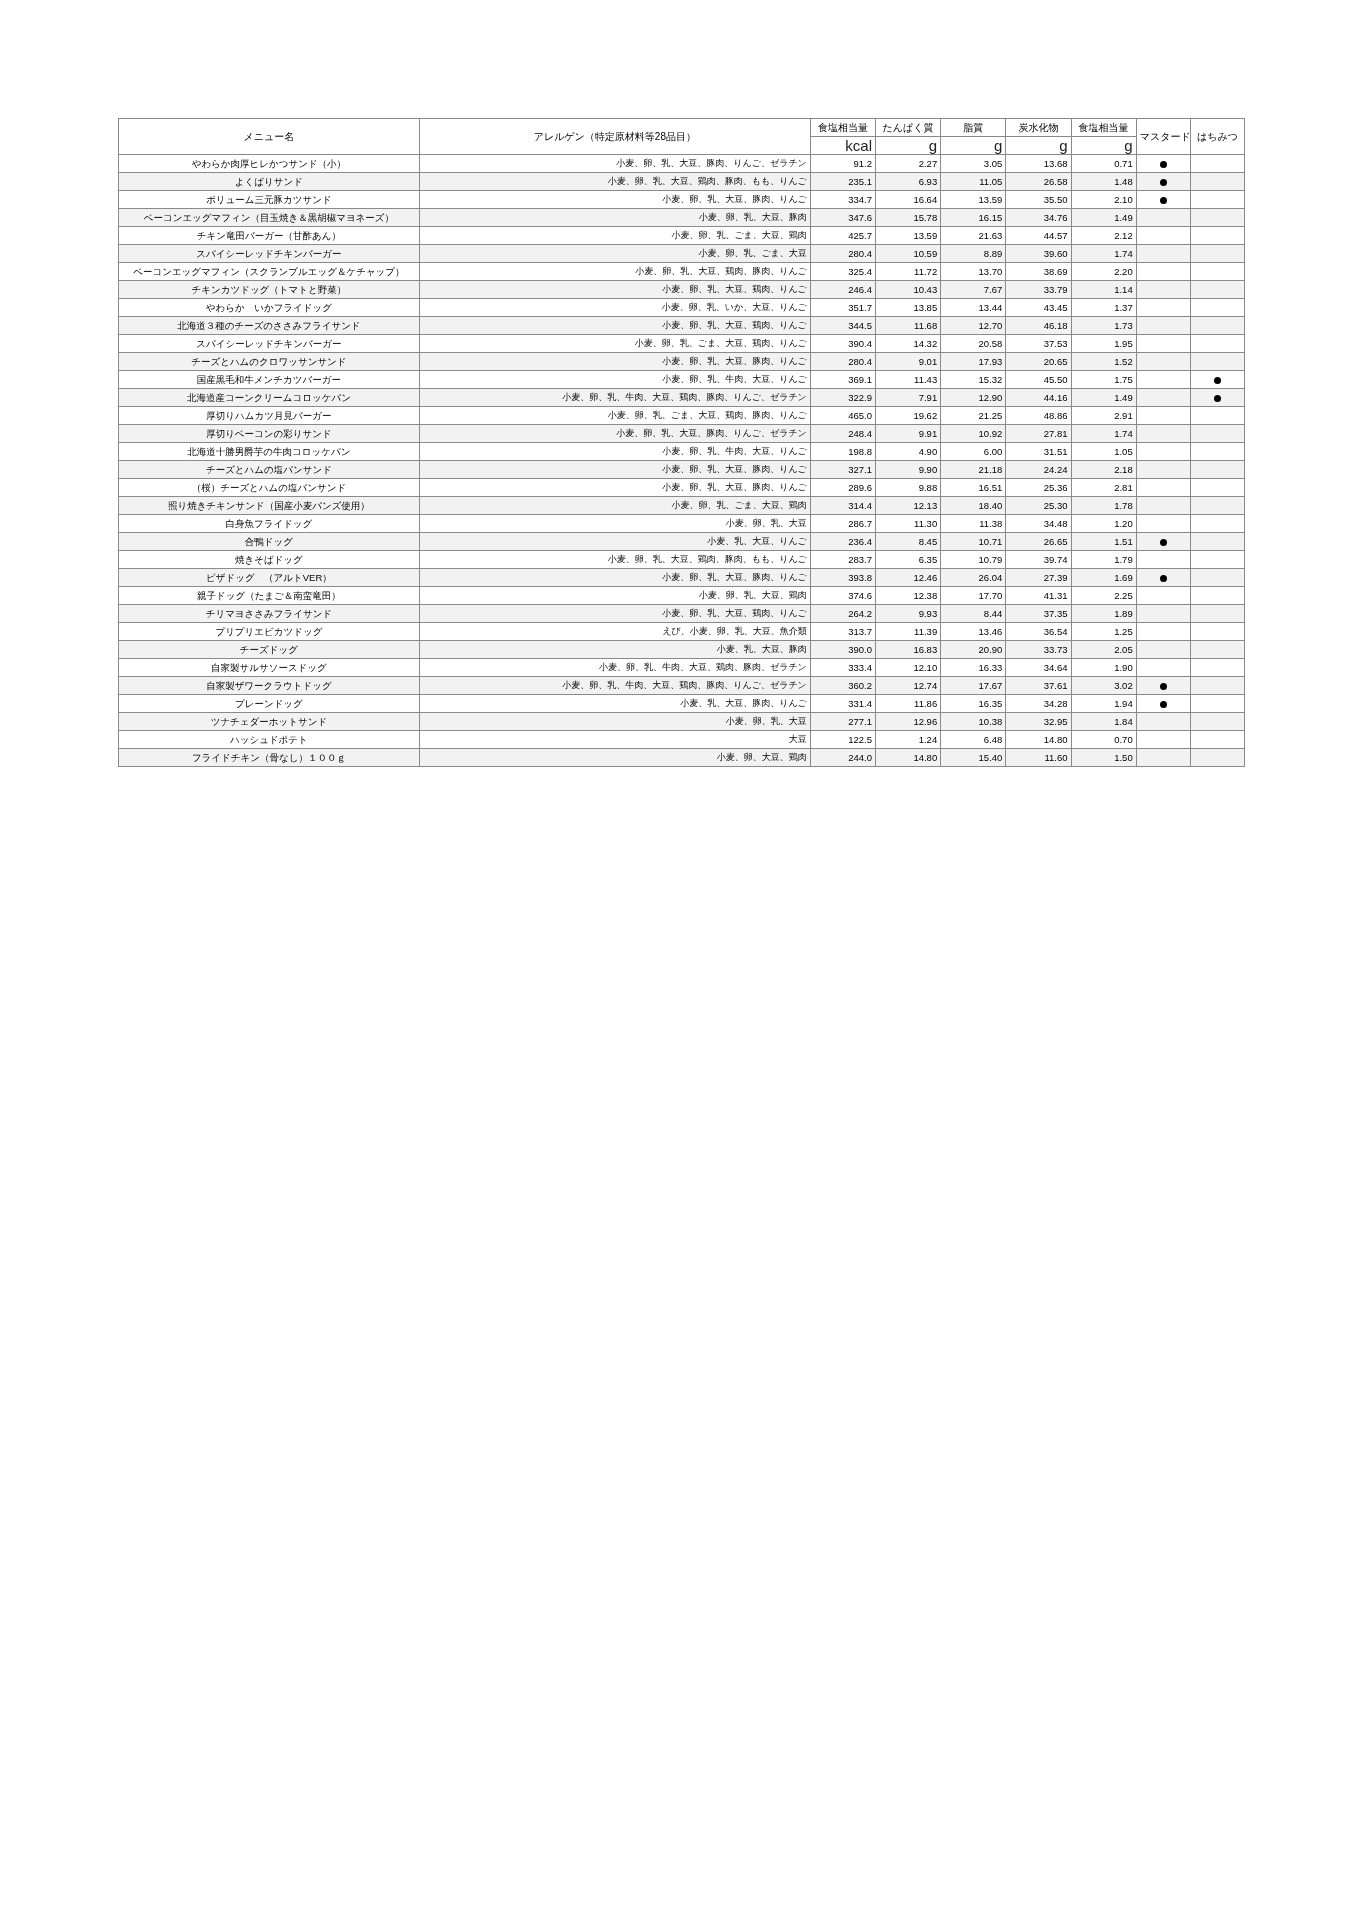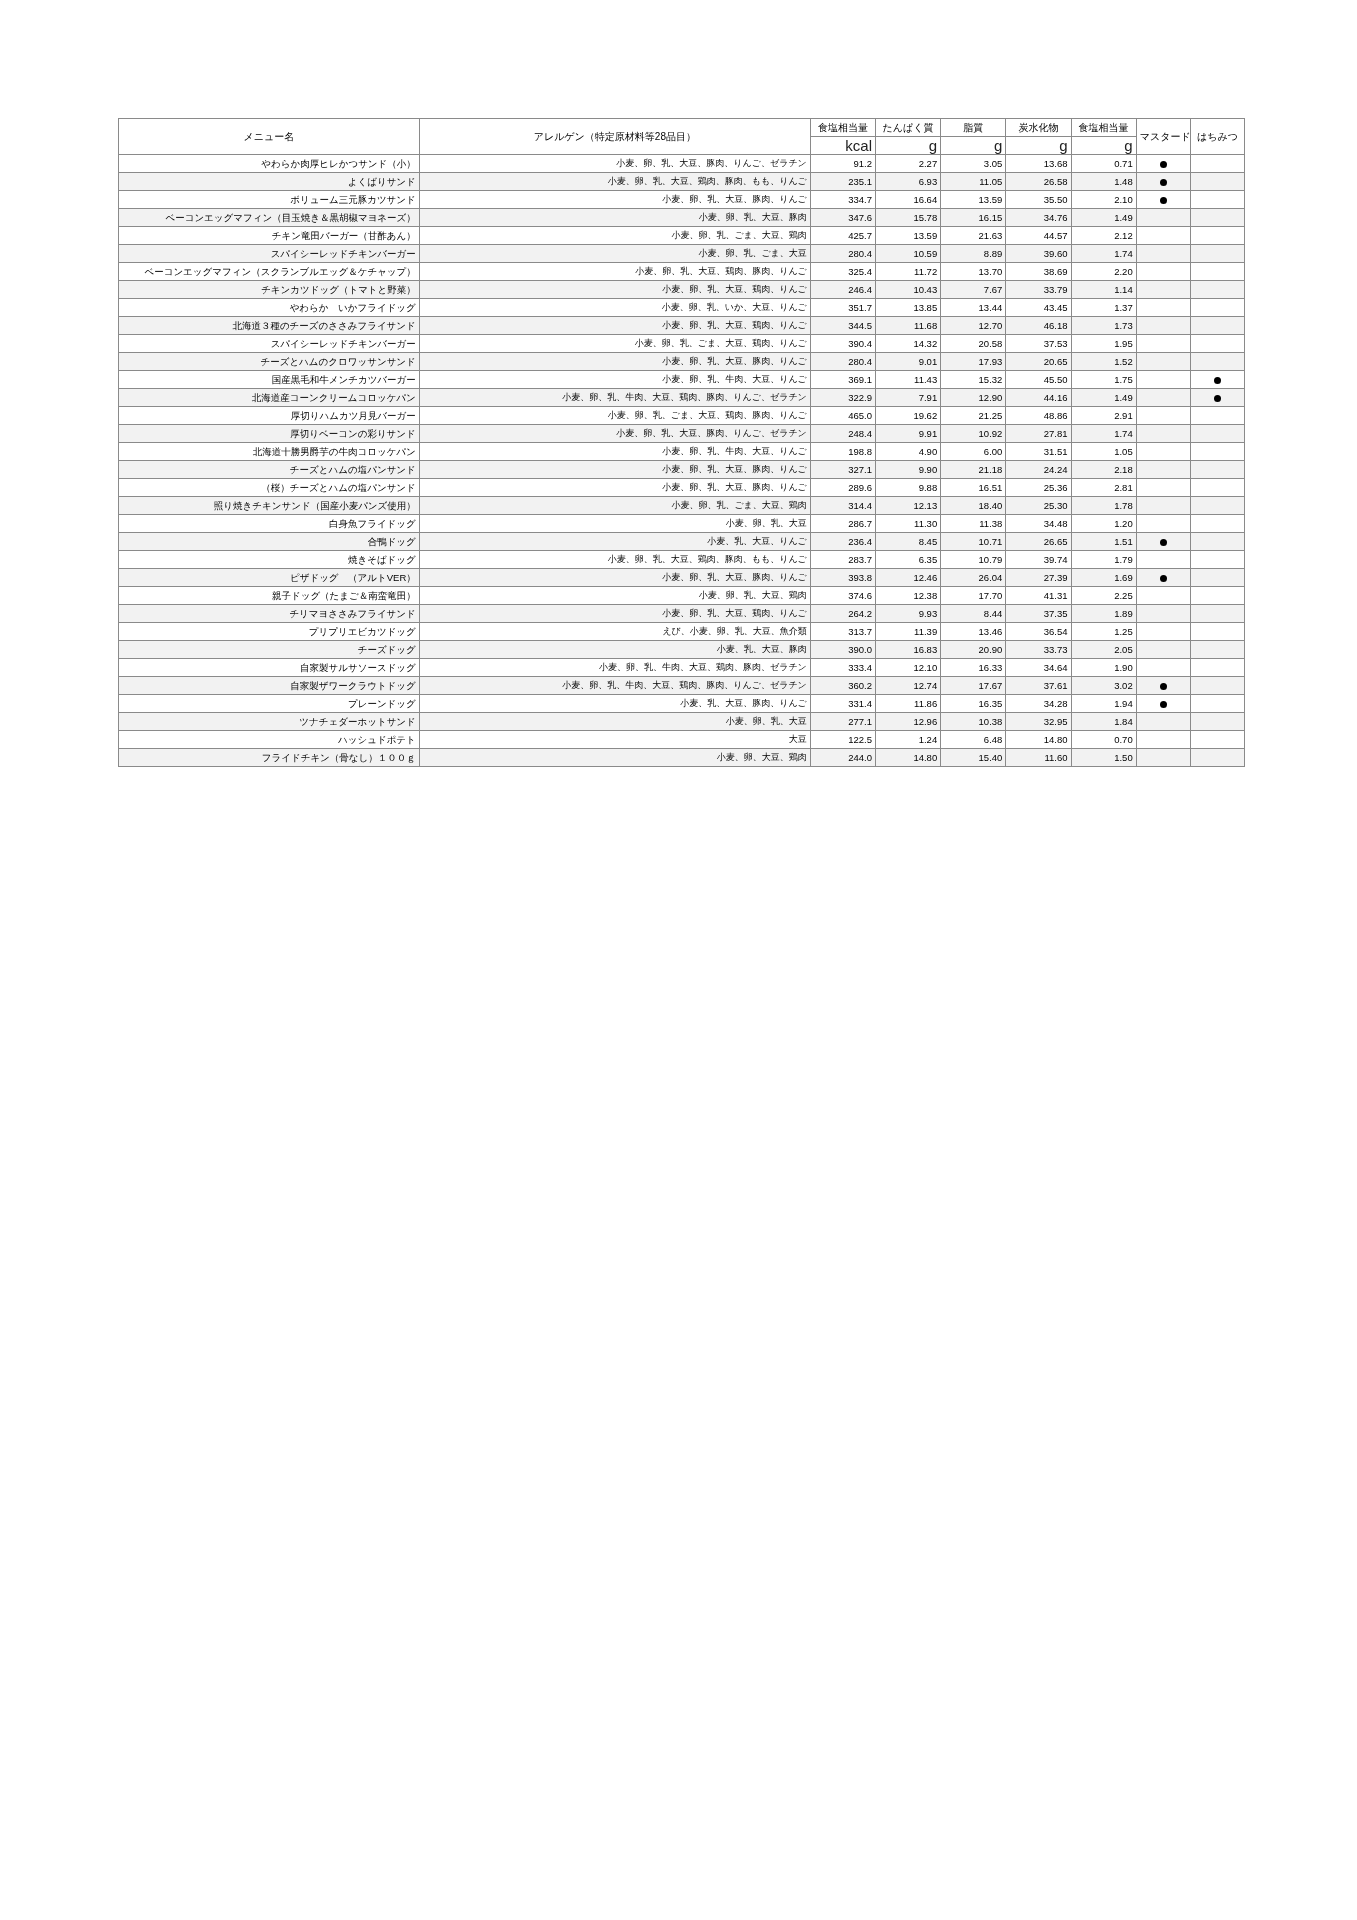--- a/index.html
+++ b/index.html
@@ -48,21 +48,21 @@
     line-height: 22px;
   }
   th.head-unit {
     text-align: right;
     font-size: 15px;
     height: 13px;
     line-height: 13px;
     color: #222;
   }
   td.name {
-    text-align: right;
+    text-align: center;
     font-size: 9.5px;
   }
   td.aller {
     text-align: right;
     font-size: 9px;
   }
   td.num {
     text-align: right;
     font-size: 9.5px;
     padding-right: 5px;

